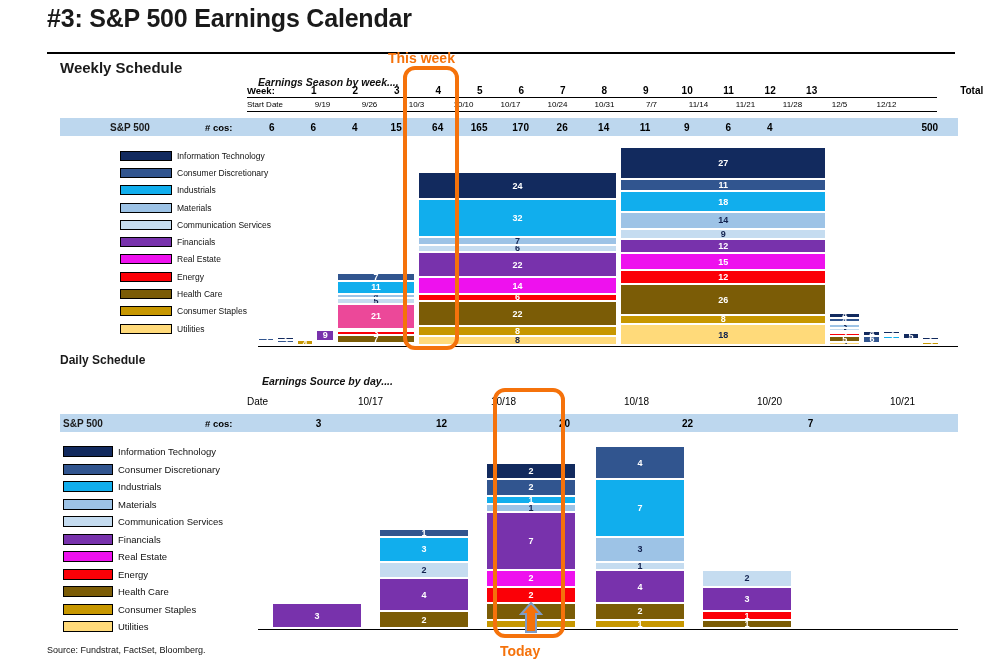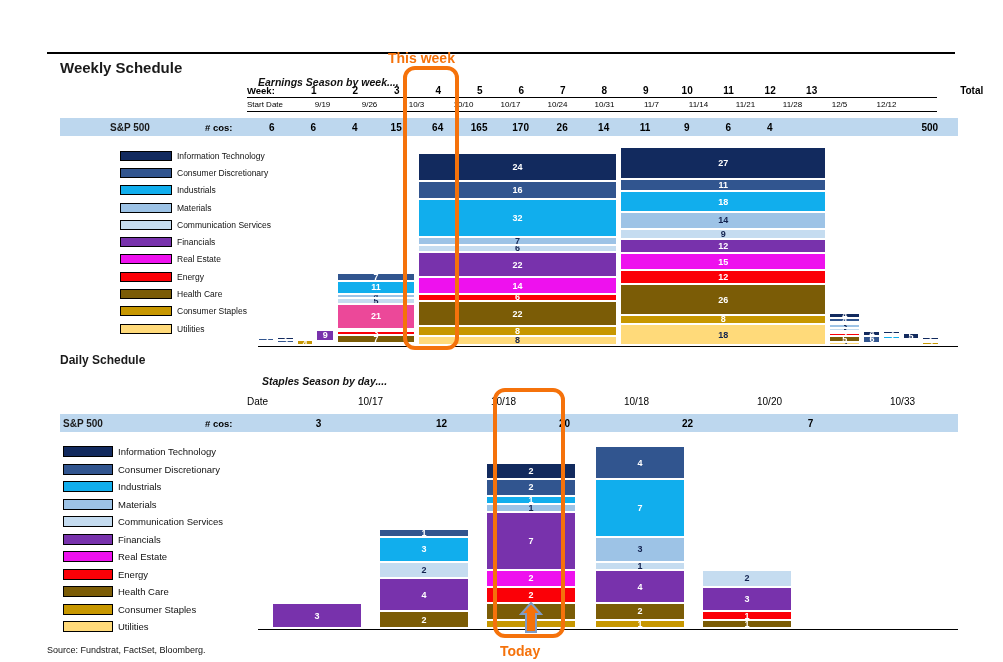--- a/index.html
+++ b/index.html
@@ -98,20 +98,21 @@
   
   .source{
     position:absolute;left:47px;top:645px;font-size:9px;color:#111;
   }
 </style>
 </head>
 <body>
 
 <div class="page">
 
+  <div class="title">#3: S&amp;P 500 Earnings Calendar</div>
   <div class="rule"></div>
 
   <div class="sec-weekly">Weekly Schedule</div>
   <div class="cap cap-week">Earnings Season by week....</div>
   <div class="this-week">This week</div>
 
   <div class="wk-table">
     <div class="wk-row" id="wk-week-row">
       <div class="wk-lbl">Week:</div>
     <div class="wk-cell">1</div>
@@ -134,21 +135,21 @@
     </div>
     <div class="wk-row" id="wk-sd-row">
       <div class="wk-lbl small">Start Date</div>
     <div class="wk-cell sd">9/19</div>
         <div class="wk-cell sd">9/26</div>
         <div class="wk-cell sd">10/3</div>
         <div class="wk-cell sd">10/10</div>
         <div class="wk-cell sd">10/17</div>
         <div class="wk-cell sd">10/24</div>
         <div class="wk-cell sd">10/31</div>
-        <div class="wk-cell sd">11/7</div>
+        <div class="wk-cell sd">7/7</div>
         <div class="wk-cell sd">11/14</div>
         <div class="wk-cell sd">11/21</div>
         <div class="wk-cell sd">11/28</div>
         <div class="wk-cell sd">12/5</div>
         <div class="wk-cell sd">12/12</div>
       </div>
     <div style="position:relative;height:1px;">
       <div class="hline" style="left:0;top:0;width:690px;"></div>
     </div>
   </div>
@@ -250,21 +251,20 @@
         <div class="seg dark-text" style="background: rgb(157, 195, 230); height: 4.65882px; flex: 0 0 auto;">4</div>
         <div class="seg dark-text" style="background: rgb(197, 220, 240); height: 5.82353px; flex: 0 0 auto;">5</div>
         <div class="seg light-text" style="background: #ec4899; height: 24.4588px; flex: 0 0 auto;">21</div>
         <div class="seg light-text" style="background: rgb(238, 17, 238); height: 2.32941px; flex: 0 0 auto;">2</div>
         <div class="seg light-text" style="background: rgb(251, 0, 7); height: 3.49412px; flex: 0 0 auto;">3</div>
         <div class="seg light-text" style="background: rgb(123, 92, 6); height: 8.15294px; flex: 0 0 auto;">7</div>
         <div class="seg light-text" style="background: rgb(199, 151, 0); height: 2.32941px; flex: 0 0 auto;">2</div>
       </div>
       <div class="bar" style="left: 159.76px; width: 199.607px; height: 192.176px;">
         <div class="seg light-text" style="background: rgb(18, 42, 94); height: 27.9529px; flex: 0 0 auto;">24</div>
-        <div class="seg light-text" style="background: rgb(49, 85, 143); height: 18.6353px; flex: 0 0 auto;">16</div>
         <div class="seg light-text" style="background: rgb(17, 174, 237); height: 37.2706px; flex: 0 0 auto;">32</div>
         <div class="seg dark-text" style="background: rgb(157, 195, 230); height: 8.15294px; flex: 0 0 auto;">7</div>
         <div class="seg dark-text" style="background: rgb(197, 220, 240); height: 6.98824px; flex: 0 0 auto;">6</div>
         <div class="seg light-text" style="background: rgb(120, 50, 172); height: 25.6235px; flex: 0 0 auto;">22</div>
         <div class="seg light-text" style="background: rgb(238, 17, 238); height: 16.3059px; flex: 0 0 auto;">14</div>
         <div class="seg light-text" style="background: rgb(251, 0, 7); height: 6.98824px; flex: 0 0 auto;">6</div>
         <div class="seg light-text" style="background: rgb(123, 92, 6); height: 25.6235px; flex: 0 0 auto;">22</div>
         <div class="seg light-text" style="background: rgb(199, 151, 0); height: 9.31765px; flex: 0 0 auto;">8</div>
         <div class="seg dark-text" style="background: rgb(255, 218, 122); height: 9.31765px; flex: 0 0 auto;">8</div>
       </div>
@@ -319,30 +319,30 @@
       <div class="bar" style="left: 683.603px; width: 16.397px; height: 4.65882px;">
         <div class="seg light-text" style="background: rgb(18, 42, 94); height: 1.16471px; flex: 0 0 auto;">1</div>
         <div class="seg light-text" style="background: rgb(49, 85, 143); height: 1.16471px; flex: 0 0 auto;">1</div>
         <div class="seg light-text" style="background: rgb(17, 174, 237); height: 2.32941px; flex: 0 0 auto;">2</div>
       </div>
     </div>
 
   <div class="hl hl-week"></div>
 
   <div class="sec-daily">Daily Schedule</div>
-  <div class="cap cap-day">Staples Season by day....</div>
+  <div class="cap cap-day">Earnings Source by day....</div>
 
   <div class="wk-table" style="left:205px;top:394px;width:760px;">
     <div class="wk-row" id="dy-date-row" style="height:15px;gap:10px;">
       <div class="wk-lbl" style="font-weight:normal;font-size:10px;">Date</div>
     <div class="wk-cell" style="width: 123px; font-weight: normal;">10/17</div>
         <div class="wk-cell" style="width: 123px; font-weight: normal;">10/18</div>
         <div class="wk-cell" style="width: 123px; font-weight: normal;">10/18</div>
         <div class="wk-cell" style="width: 123px; font-weight: normal;">10/20</div>
-        <div class="wk-cell" style="width: 123px; font-weight: normal;">10/33</div>
+        <div class="wk-cell" style="width: 123px; font-weight: normal;">10/21</div>
       </div>
   </div>
 
   <div class="band" style="left:60px;top:414px;width:898px;"></div>
   <div class="band-label" style="left:63px;top:418px;">S&amp;P 500</div>
   <div class="band-row" id="dy-count-row" style="left:205px;top:414px;width:760px;">
     <div class="wk-lbl"># cos:</div>
   <div class="wk-cell" style="width: 123px;">3</div>
       <div class="wk-cell" style="width: 123px;">12</div>
       <div class="wk-cell" style="width: 123px;">20</div>

